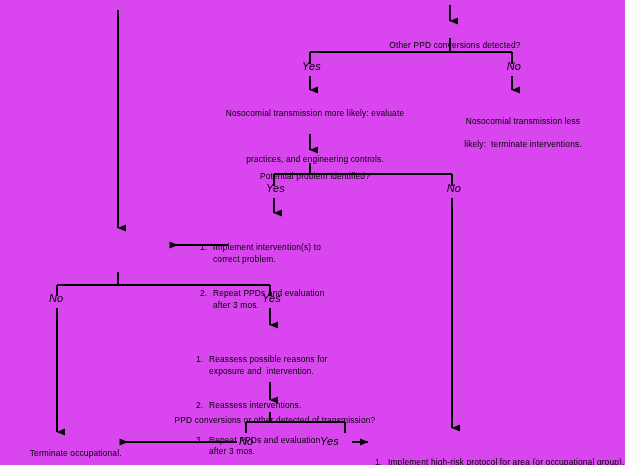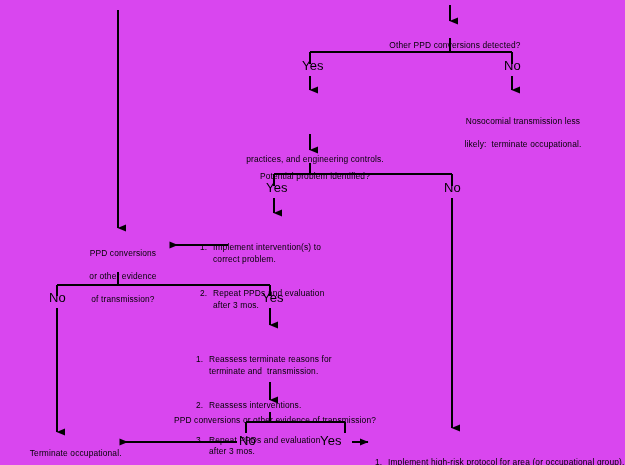--- a/index.html
+++ b/index.html
@@ -28,25 +28,26 @@
     font-size: 8.4px;
     line-height: 11.5px;
     color: #000;
     white-space: pre;
     letter-spacing: 0.15px;
   }
   .node-center { text-align: center; transform: translateX(-50%); }
   .node-left   { text-align: left; }
   .label {
     position: absolute;
-    font-size: 13px;
+    font-size: 11px;
     line-height: 10px;
     color: #000;
     white-space: nowrap;
     letter-spacing: 0.15px;
+    font-style: italic;
   }
   .lbl-left  { text-align: left; }
   .lbl-right { text-align: right; transform: translateX(-100%); }
   .list-item {
     display: block;
     position: relative;
     padding-left: 13px;
     white-space: pre-wrap;
   }
   .list-num {
@@ -122,59 +123,54 @@
   </svg>
 
   <div class="node node-center" style="left:450px; top:28px;">
     <span>Other PPD conversions detected?</span>
   </div>
 
   <div class="label lbl-left" style="left:302px; top:61px;">Yes</div>
   <div class="label lbl-right" style="left:521px; top:61px;">No</div>
 
   <div class="node node-center" style="left:310px; top:96px;">
-    <br>
+    <span>Nosocomial transmission more likely: evaluate</span><br>
     <br>
     <span>practices, and engineering controls.</span>
   </div>
 
   <div class="node node-center" style="left:518px; top:104px;">
     <span>Nosocomial transmission less</span><br>
-    <span>likely:  terminate occupational.</span>
+    <span>likely:  terminate interventions.</span>
   </div>
 
   <div class="node node-center" style="left:310px; top:159px;">
     <span>Potential problem identified?</span>
   </div>
 
   <div class="label lbl-left" style="left:266px; top:183px;">Yes</div>
   <div class="label lbl-right" style="left:461px; top:183px;">No</div>
 
   <div class="node node-left" style="left:200px; top:219px;">
     <span class="list-item"><span class="list-num">1.</span><span>Implement intervention(s) to</span><br><span>correct problem.</span></span>
     <span class="list-item"><span class="list-num">2.</span><span>Repeat PPDs and evaluation</span><br><span>after 3 mos.</span></span>
   </div>
 
-  <div class="node node-center" style="left:118px; top:236px;">
-    <span>PPD conversions</span><br>
-    <span>or other evidence</span><br>
-    <span>of transmission?</span>
-  </div>
 
   <div class="label lbl-left" style="left:49px; top:293px;">No</div>
   <div class="label lbl-left" style="left:262px; top:293px;">Yes</div>
 
   <div class="node node-left" style="left:196px; top:331px;">
-    <span class="list-item"><span class="list-num">1.</span><span>Reassess terminate reasons for</span><br><span>terminate and  transmission.</span></span>
+    <span class="list-item"><span class="list-num">1.</span><span>Reassess possible reasons for</span><br><span>exposure and  intervention.</span></span>
     <span class="list-item"><span class="list-num">2.</span><span>Reassess interventions.</span></span>
     <span class="list-item"><span class="list-num">3.</span><span>Repeat PPDs and evaluation</span><br><span>after 3 mos.</span></span>
   </div>
 
   <div class="node node-center" style="left:270px; top:403px;">
-    <span>PPD conversions or other evidence of transmission?</span>
+    <span>PPD conversions or other detected of transmission?</span>
   </div>
 
   <div class="label lbl-left" style="left:239px; top:436px;">No</div>
   <div class="label lbl-left" style="left:320px; top:436px;">Yes</div>
 
   <div class="node node-left" style="left:20px; top:436px;">
     <span>Terminate occupational.</span>
   </div>
 
   <div class="node node-left" style="left:375px; top:434px;">

